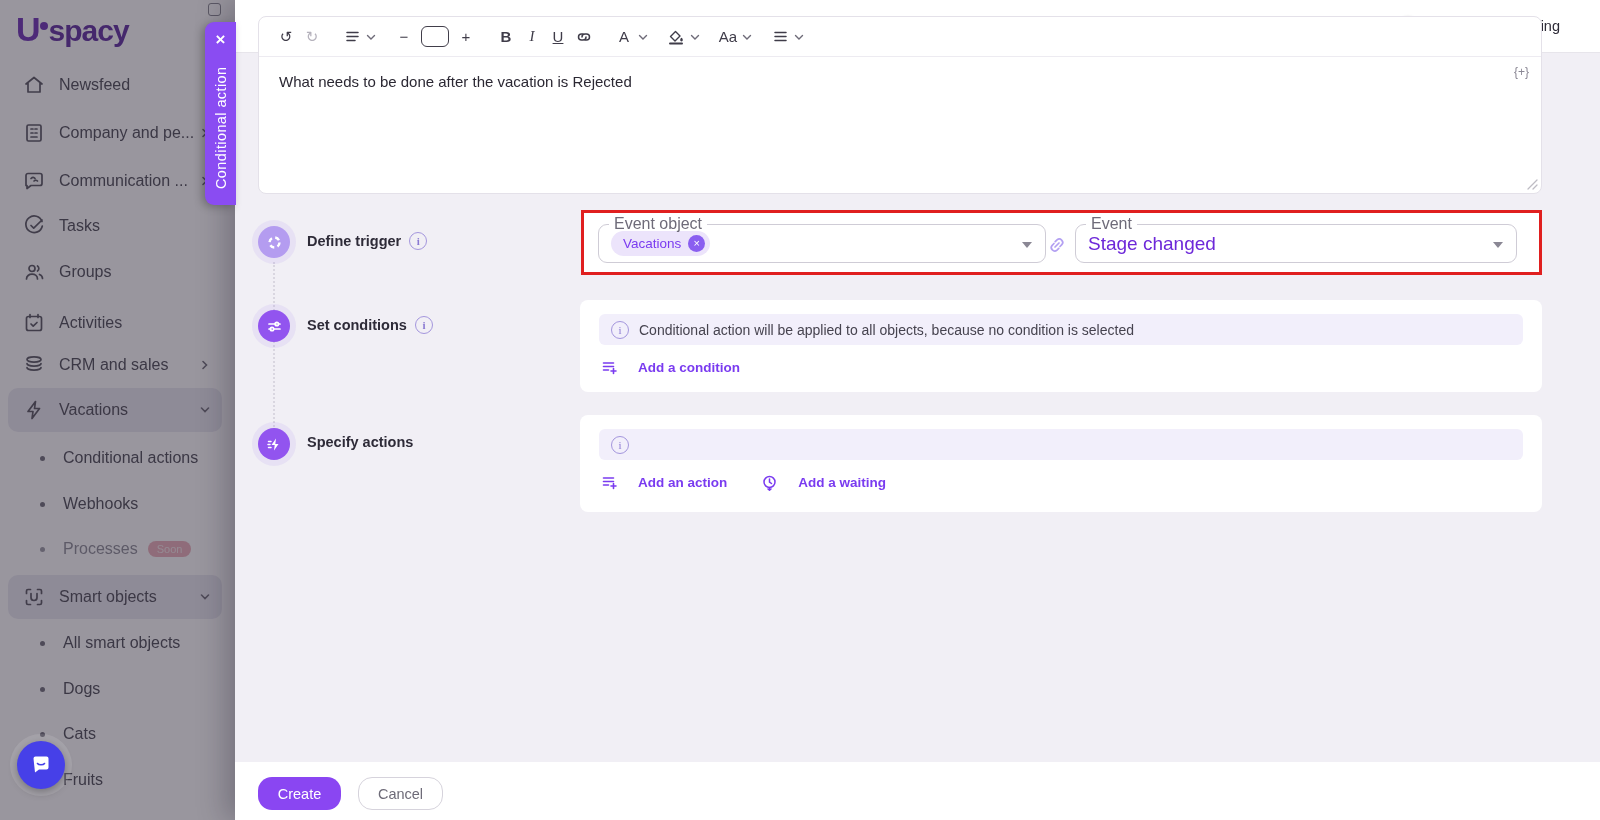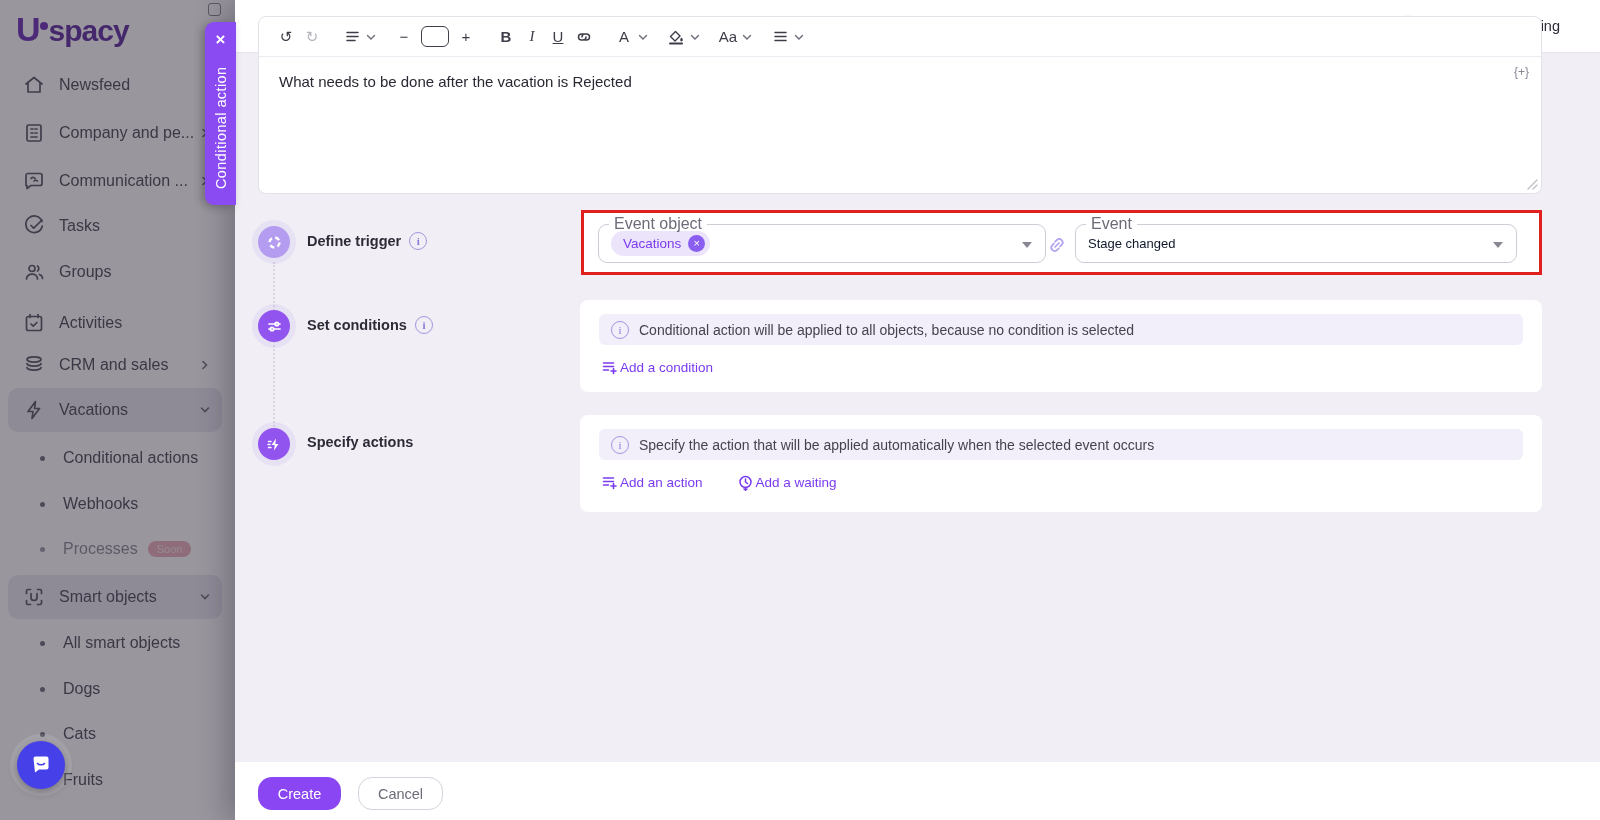--- a/index.html
+++ b/index.html
@@ -101,38 +101,38 @@
   .sel { position:absolute; top:11px; height:39px; background:#fff;
     border:1px solid #cfccd6; border-radius:9px; display:flex; align-items:center;
     padding:0 34px 0 12px; cursor:pointer; }
   .sel .flabel { position:absolute; top:-8px; left:10px; background:#fff; padding:0 5px;
     font-size:16px; color:#6e6b79; line-height:14px; }
   .sel .caret { position:absolute; right:13px; top:17px; width:0; height:0;
     border-left:5px solid transparent; border-right:5px solid transparent;
     border-top:6px solid #8a8794; }
   .sel-eventobj { left:14px; width:448px; }
   .sel-event { left:491px; width:442px; }
-  .sel-event .val { font-size:13px; color:#0f172a; }
+  .sel-event .val { font-size:19px; color:#6d28d9; }
   .chip { display:flex; align-items:center; gap:7px; background:#ece4fb; color:#7a3bf0;
     font-size:13.5px; border-radius:14px; padding:4px 5px 4px 12px; }
   .chip .chip-x { width:17px; height:17px; border-radius:50%; background:#8a5ff0;
     color:#fff; font-size:11px; line-height:17px; text-align:center; cursor:pointer; }
   .link-join { position:absolute; left:462px; top:21px; width:22px; height:22px;
     color:#b3a0f2; cursor:pointer; }
 
   
   .card { position:absolute; left:345px; width:962px; background:#fff; border-radius:8px; }
   .card-cond { top:300px; height:92px; }
   .card-act { top:415px; height:97px; }
   .info-strip { margin:14px 19px 0 19px; background:#f2effb; border-radius:6px;
     height:31px; display:flex; align-items:center; gap:10px; padding:0 12px;
     font-size:14px; color:#46434f; }
   .card-links { display:flex; align-items:center; gap:34px; margin:14px 0 0 21px; }
-  .plink { display:flex; align-items:center; gap:2px; color:#7a3bf0; font-size:13.5px;
-    font-weight:400; cursor:pointer; }
+  .plink { display:flex; align-items:center; gap:20px; color:#7a3bf0; font-size:13.5px;
+    font-weight:700; cursor:pointer; }
   .plink svg { flex:none; }
 
   
   .ftr { position:absolute; left:0; top:762px; width:100%; height:58px; background:#fff; }
   .btn { position:absolute; top:15px; height:33px; border-radius:14px; font-size:14.5px;
     display:flex; align-items:center; justify-content:center; cursor:pointer; }
   .btn-create { left:23px; width:83px; background:#8a46f2; color:#fff; border:none; }
   .btn-cancel { left:123px; width:85px; background:#fff; color:#6e6b78;
     border:1px solid #d6d3dc; }
 
@@ -420,21 +420,20 @@
             <path d="M12.5 9.5 v5 M10 12 h5"></path>
           </svg>
         <span>Add a condition</span>
       </span>
     </div>
   </div>
 
   <div class="card card-act">
     <div class="info-strip">
       <span class="info-i">i</span>
-      <span>Specify the action that will be applied automatically when the selected event occurs</span>
     </div>
     <div class="card-links">
       <span class="plink">
         <svg width="17" height="17" viewBox="0 0 17 17" fill="none" stroke="#7a3bf0" stroke-width="1.6" stroke-linecap="round">
             <path d="M2.5 4 h10 M2.5 7.5 h10 M2.5 11 h5"></path>
             <path d="M12.5 9.5 v5 M10 12 h5"></path>
           </svg>
         <span>Add an action</span>
       </span>
       <span class="plink">

